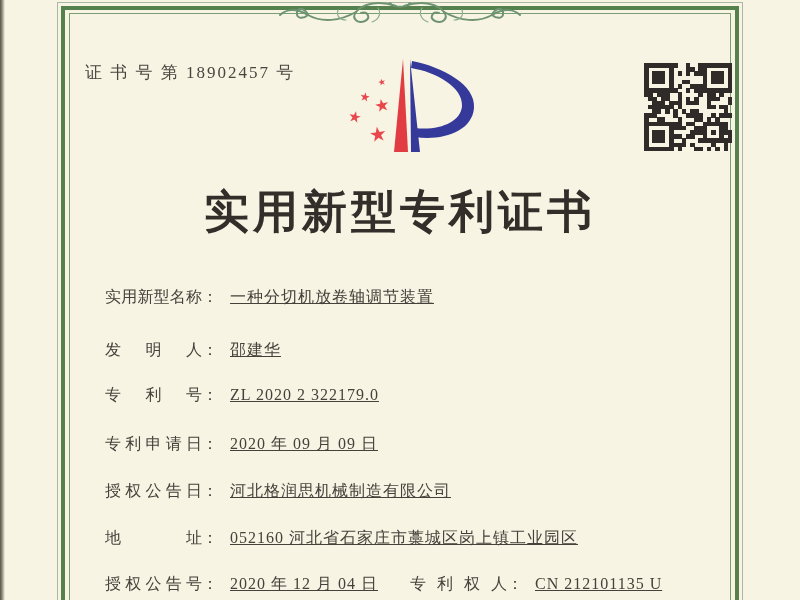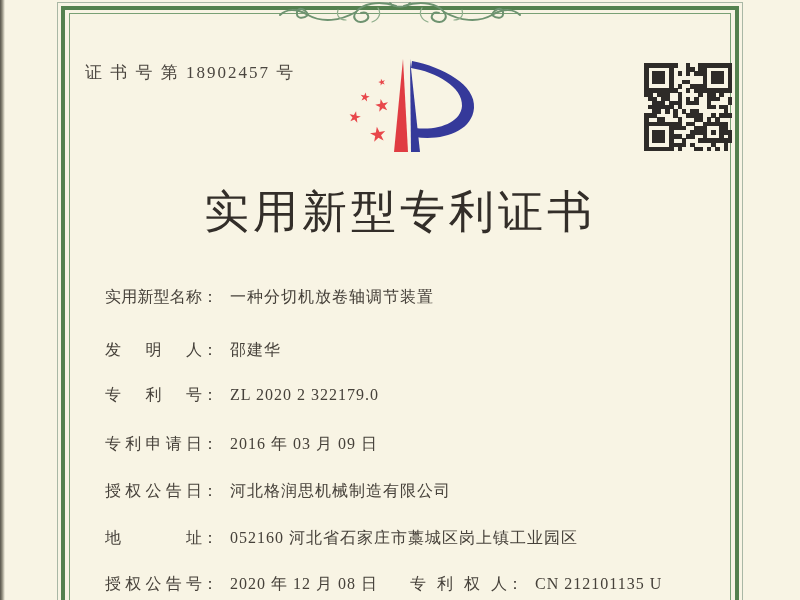--- a/index.html
+++ b/index.html
@@ -30,29 +30,29 @@
   .ornament{position:absolute;left:278px;top:0;width:244px;height:26px;}
   .cert-no{
     position:absolute;left:85px;top:61px;
     font-size:17px;letter-spacing:2px;color:#4a453f;white-space:nowrap;
   }
   .logo{position:absolute;left:340px;top:56px;width:140px;height:100px;}
   .qr{position:absolute;left:644px;top:63px;width:88px;height:88px;}
   .title{
     position:absolute;left:60px;right:60px;top:182px;
     text-align:center;font-size:45px;letter-spacing:4px;
-    font-weight:400;color:#332e29;white-space:nowrap;
+    font-weight:700;color:#332e29;white-space:nowrap;
   }
   .row{position:absolute;left:105px;font-size:16px;white-space:nowrap;color:#46413a;}
   .flabel{
     display:inline-block;width:97px;white-space:nowrap;
     text-align:justify;text-align-last:justify;vertical-align:bottom;
   }
   .colon{display:inline-block;margin-right:12px;}
-  .fvalue{letter-spacing:1px;}
+  .fvalue{letter-spacing:1px;text-decoration:underline;}
   .row-r1{top:287px;} .row-r2{top:340px;} .row-r3{top:385px;}
   .row-r4{top:434px;} .row-r5{top:481px;} .row-r6{top:528px;}
   .row-r7a{top:574px;} .row-r7b{top:574px;left:410px;}
 </style>
 </head>
 <body>
 
 <div class="scan-edge"></div>
 
 <div class="frame-outer"></div>
@@ -344,26 +344,26 @@
 <div class="row row-r1">
   <span class="flabel">实用新型名称</span><span class="colon">：</span><span class="fvalue">一种分切机放卷轴调节装置</span>
 </div>
 <div class="row row-r2">
   <span class="flabel">发明人</span><span class="colon">：</span><span class="fvalue">邵建华</span>
 </div>
 <div class="row row-r3">
   <span class="flabel">专利号</span><span class="colon">：</span><span class="fvalue">ZL 2020 2 322179.0</span>
 </div>
 <div class="row row-r4">
-  <span class="flabel">专利申请日</span><span class="colon">：</span><span class="fvalue">2016 年 03 月 09 日</span>
+  <span class="flabel">专利申请日</span><span class="colon">：</span><span class="fvalue">2020 年 09 月 09 日</span>
 </div>
 <div class="row row-r5">
   <span class="flabel">授权公告日</span><span class="colon">：</span><span class="fvalue">河北格润思机械制造有限公司</span>
 </div>
 <div class="row row-r6">
   <span class="flabel">地址</span><span class="colon">：</span><span class="fvalue">052160 河北省石家庄市藁城区岗上镇工业园区</span>
 </div>
 <div class="row row-r7a">
-  <span class="flabel">授权公告号</span><span class="colon">：</span><span class="fvalue">2020 年 12 月 08 日</span>
+  <span class="flabel">授权公告号</span><span class="colon">：</span><span class="fvalue">2020 年 12 月 04 日</span>
 </div>
 <div class="row row-r7b">
   <span class="flabel">专利权人</span><span class="colon">：</span><span class="fvalue">CN 212101135 U</span>
 </div>
 
 </body></html>

